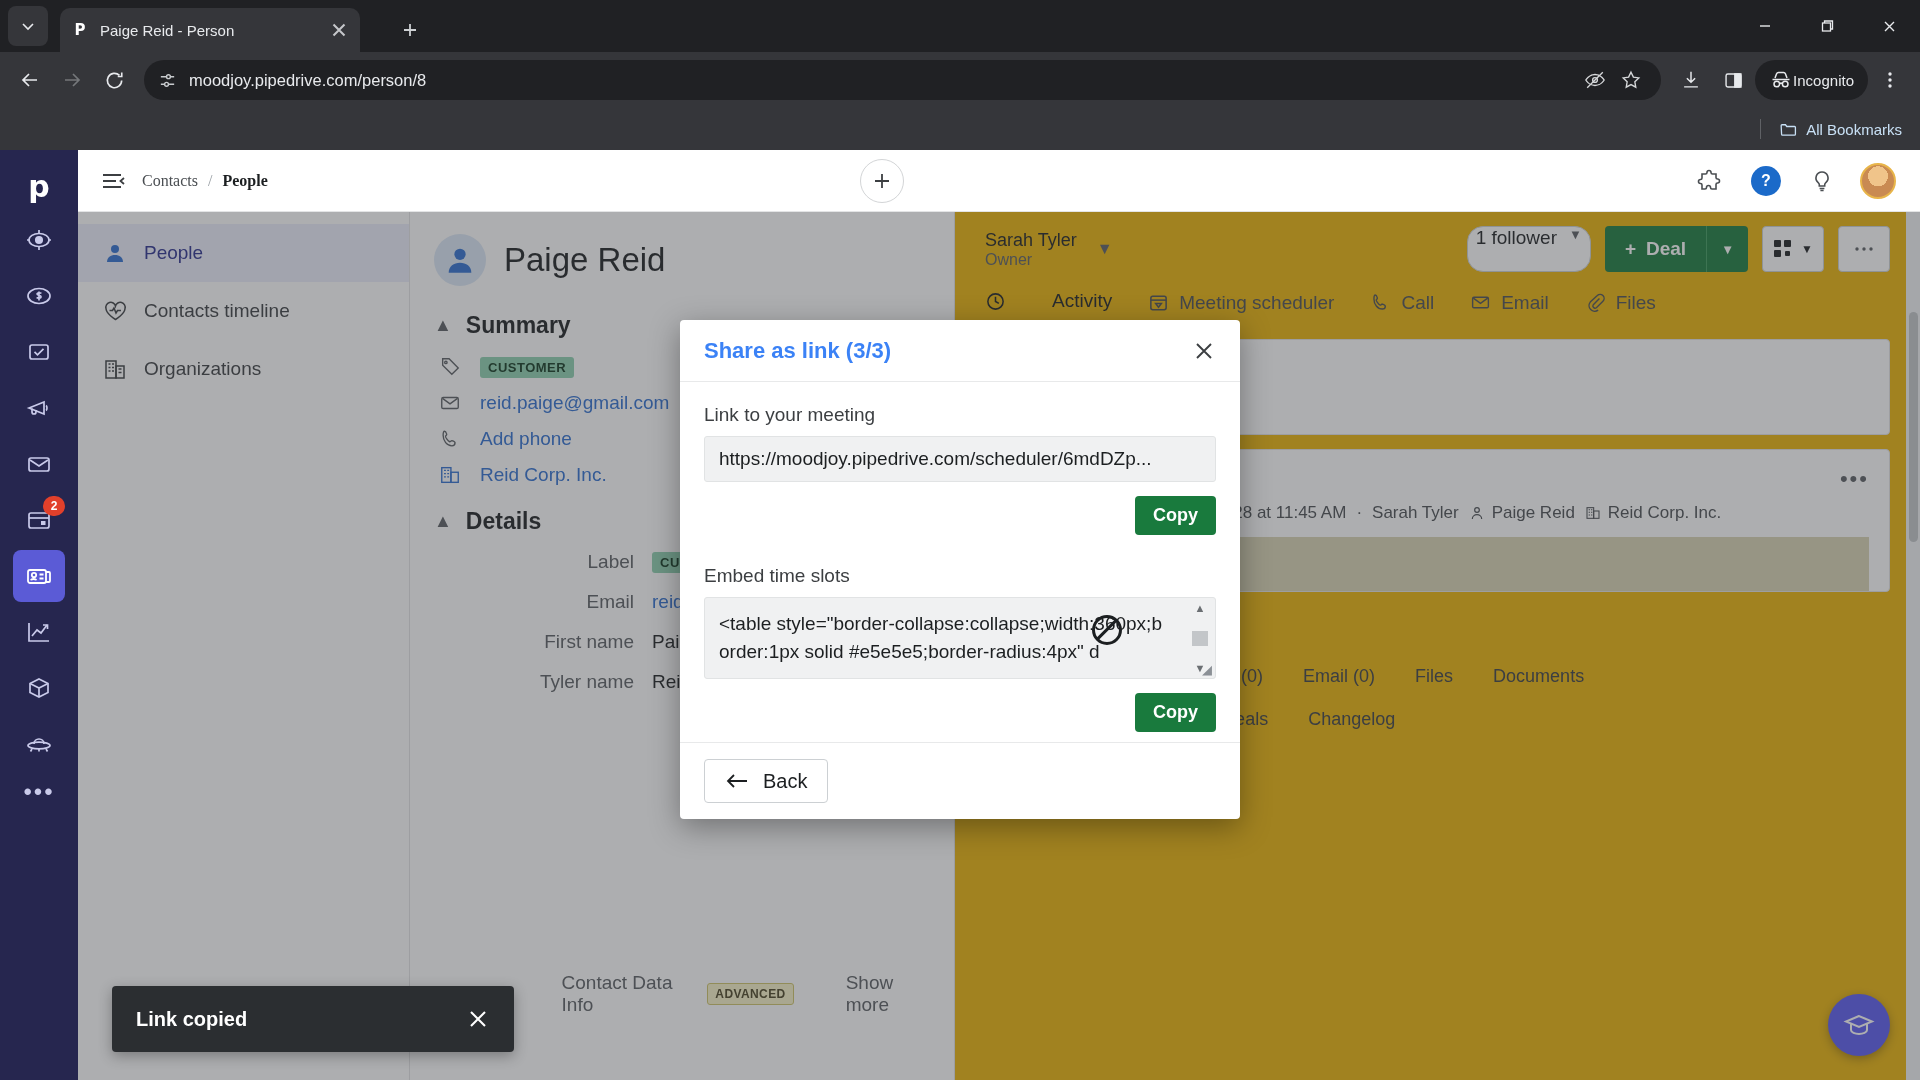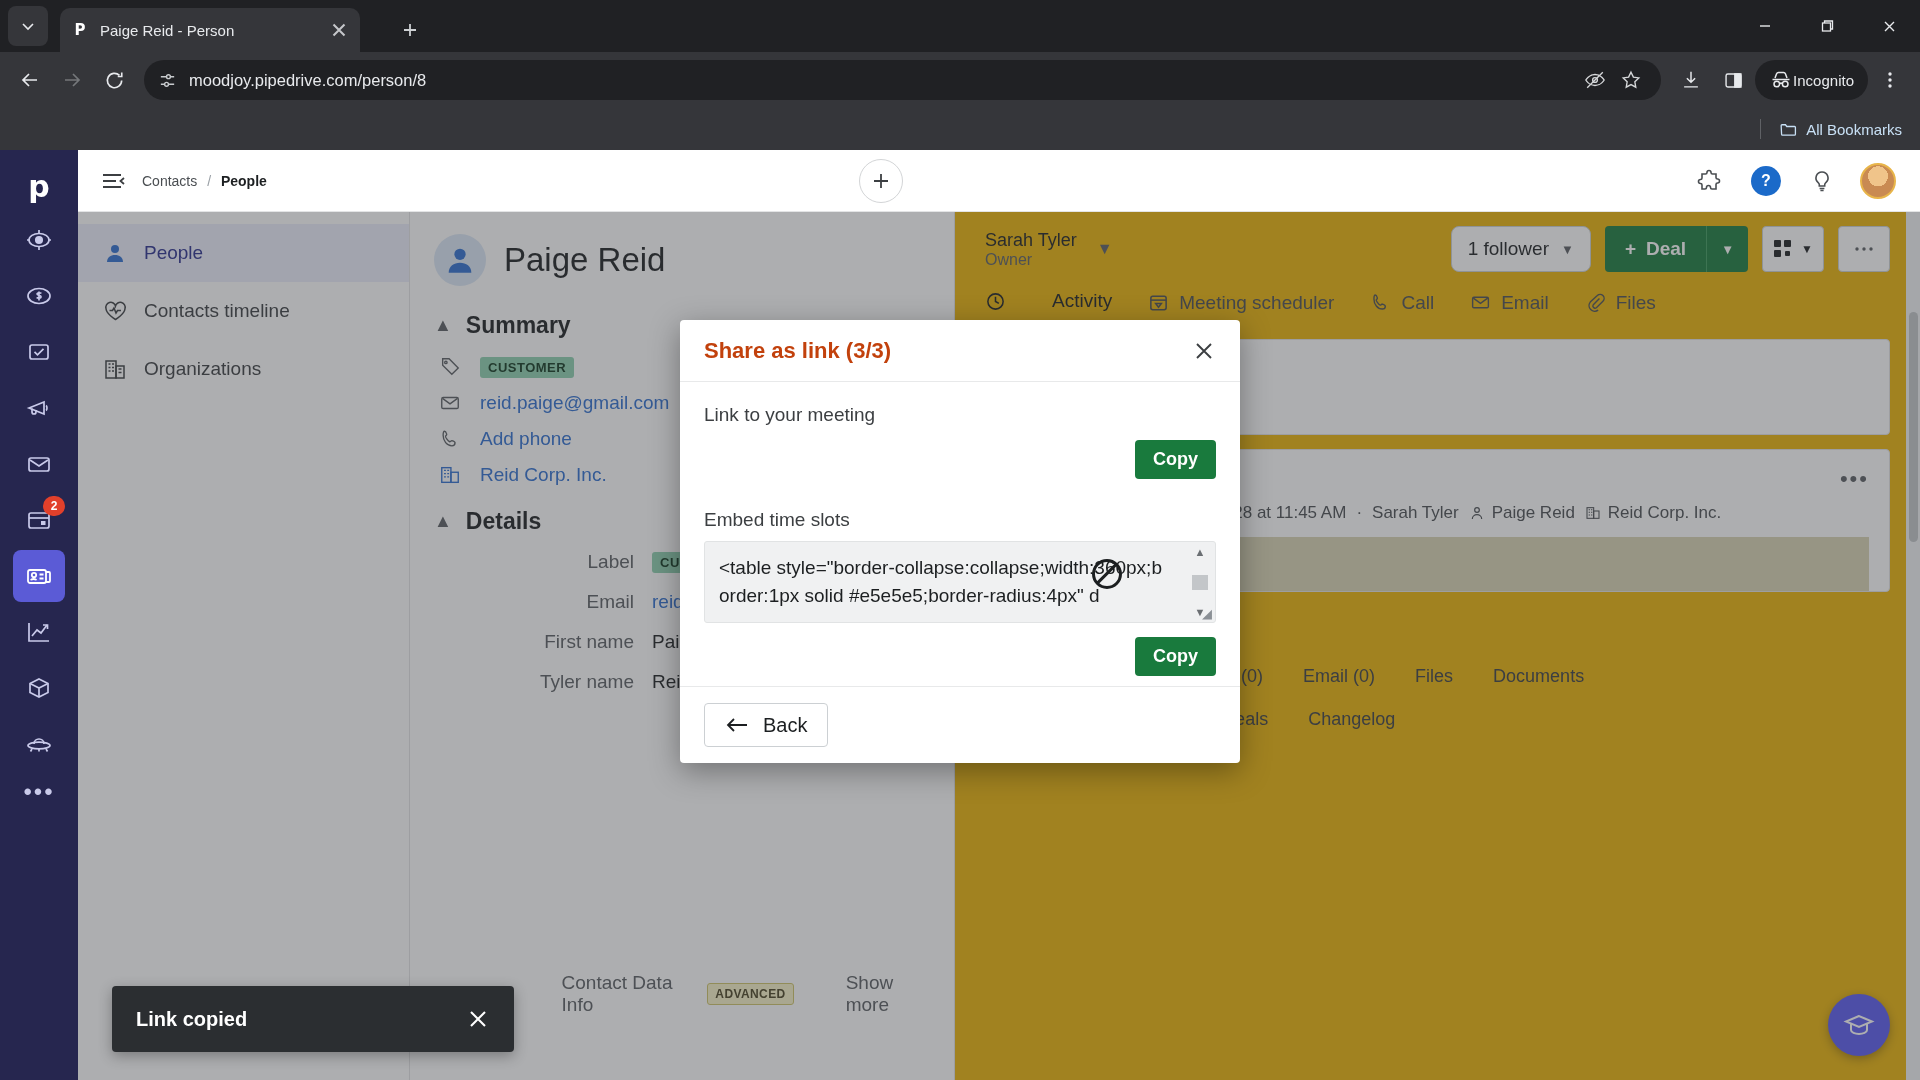--- a/index.html
+++ b/index.html
@@ -95,21 +95,21 @@
     display:flex; align-items:center; justify-content:center; padding: 0 5px;
   }
   .rail-dots { color:#c9caea; font-size: 24px; letter-spacing: 2px; line-height: 1; margin-top: 6px;}
 
   .app-topbar {
     position: absolute; left: 78px; top: 0; width: 1842px; height: 62px;
     background: #fff; border-bottom: 1px solid #e3e4e5;
     display: flex; align-items: center; padding: 0 22px; gap: 16px;
   }
   .collapse-icon { color:#3c3f42; display:flex; align-items:center; }
-  .crumbs { font-size: 14px; color:#4a4e52; }
+  .crumbs { font-size: 16px; color:#4a4e52;font-family:Liberation Serif, serif; }
   .crumbs .sep { color:#9aa0a6; margin: 0 6px; }
   .crumbs .cur { color:#1c1f21; font-weight: bold; }
   .topbar-spacer { flex: 1; }
   .add-circle {
     width: 44px; height: 44px; border-radius: 50%; border: 1px solid #d3d5d7;
     display:flex; align-items:center; justify-content:center; color:#3c3f42; background:#fff;
   }
   .topbar-icon { width: 40px; height: 40px; display:flex; align-items:center; justify-content:center; color:#4a4e52; }
   .help-badge {
     width: 30px; height: 30px; border-radius: 50%; background:#1b6ac9; color:#fff;
@@ -171,22 +171,22 @@
   }
   .show-more { color:#5a5e62; }
 
   .right-pane { position: absolute; left: 955px; top: 62px; width: 965px; height: 868px; background:#eab308; }
   .rp-head { display:flex; align-items:center; padding: 14px 30px 0 30px; gap: 14px; }
   .owner-block { display:flex; flex-direction:column; font-size: 18px; color:#1c1f21; }
   .owner-block .sub { font-size: 16px; color:#5a5e62; }
   .owner-caret { color:#5a5e62; margin-left: 6px; }
   .rp-head-right { margin-left:auto; display:flex; align-items:center; gap: 14px; }
   .btn-outline {
-    height: 46px; border:1px solid #ccd0d3; background:#fff; border-radius: 8px;
-    display:flex; align-items:center; gap: 12px; padding: 0 16px; font-size: 19px; color:#1c1f21;
+    height: 46px; border:1px solid #ccd0d3; background:#fff; border-radius: 16px;
+    display:flex; align-items:flex-start; gap: 12px; padding: 0 8px; font-size: 19px; color:#1c1f21;
   }
   .btn-green {
     height: 46px; background:#197a3d; color:#fff; border-radius: 4px;
     display:flex; align-items:center; font-size: 19px; font-weight: bold;
   }
   .btn-green .main { display:flex; align-items:center; gap: 10px; padding: 0 20px; }
   .btn-green .split { border-left:1px solid #3f9b5f; padding: 0 14px; display:flex; align-items:center; height: 100%; }
   .icon-btn-sq {
     width: 62px; height: 46px; border:1px solid #ccd0d3; background:#fff; border-radius:4px;
     display:flex; align-items:center; justify-content:center; gap:8px; color:#1c1f21;
@@ -239,21 +239,21 @@
   .overlay { position:absolute; left:78px; top:62px; width: 1842px; height: 868px; background: rgba(60,63,66,.42); }
   .modal {
     position: absolute; left: 680px; top: 170px; width: 560px;
     background:#fff; border-radius: 4px; box-shadow: 0 8px 30px rgba(0,0,0,.35);
     overflow: hidden;
   }
   .modal-head {
     height: 62px; display:flex; align-items:center; padding: 0 24px;
     border-bottom: 1px solid #e8e9ea;
   }
-  .modal-title { font-size: 22px; font-weight: bold; color:#c2410c; }
+  .modal-title { font-size: 22px; font-weight: bold; color:#3b82f6; }
   .modal-close { margin-left:auto; color:#3c3f42; display:flex; align-items:center; }
   .modal-body { padding: 22px 24px 10px 24px; }
   .m-label { font-size: 19px; color:#3c3f42; margin-bottom: 10px; }
   .m-input {
     height: 46px; background:#f0f1f2; border:1px solid #e1e3e4; border-radius:3px;
     display:flex; align-items:center; padding: 0 14px; font-size: 19px; color:#1c1f21;
     white-space:nowrap; overflow:hidden;
   }
   .m-copy-row { display:flex; justify-content:flex-end; margin-top: 14px; }
   .btn-copy {
@@ -829,20 +829,21 @@
       <div class="modal-head">
         <span class="modal-title">Share as link (3/3)</span>
         <span class="modal-close">
           <svg width="24" height="24" viewBox="0 0 24 24" stroke="#3c3f42" stroke-width="1.9">
               <path d="M5 5l14 14M19 5L5 19"></path>
             </svg>
         </span>
       </div>
       <div class="modal-body">
         <div class="m-label">Link to your meeting</div>
+        <div class="m-input">https://moodjoy.pipedrive.com/scheduler/6mdDZp...</div>
         <div class="m-copy-row">
           <span class="btn-copy">Copy</span>
         </div>
 
         <div class="m-label" style="margin-top:30px">Embed time slots</div>
         <div class="m-textarea-wrap">
           <div class="m-textarea">&lt;table style="border-collapse:collapse;width:360px;border:1px solid #e5e5e5;border-radius:4px" d</div>
           <div class="ta-scroll">
             <span>▲</span>
             <span class="ta-thumb"></span>

